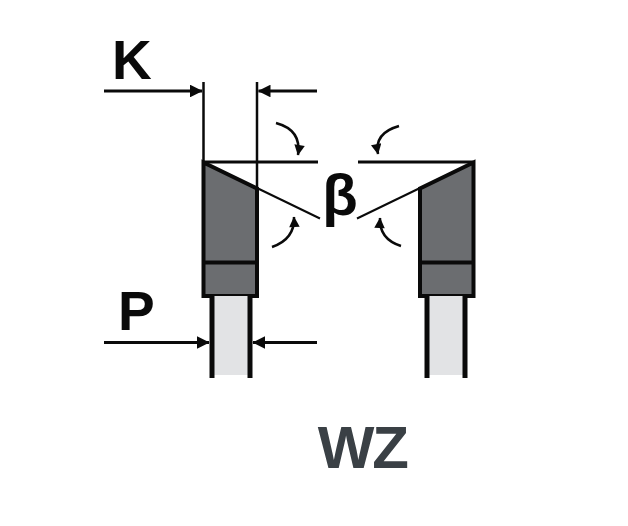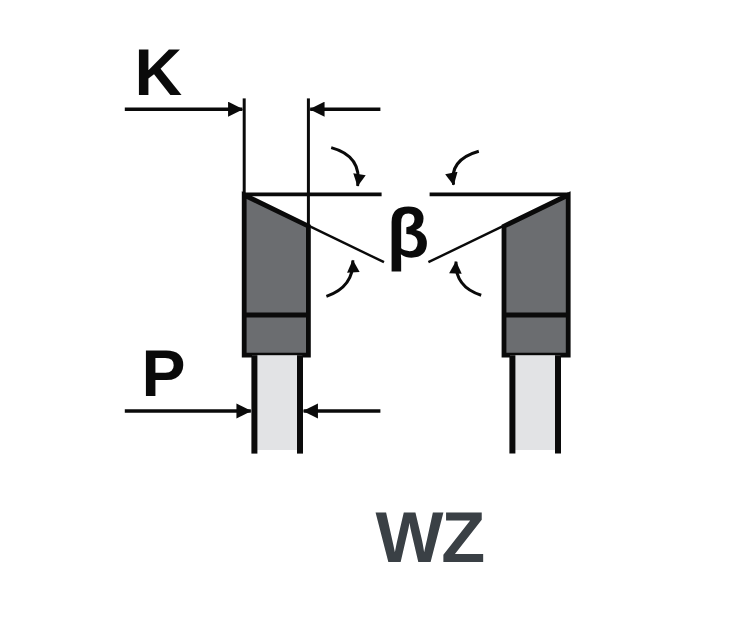--- a/index.html
+++ b/index.html
@@ -15,21 +15,21 @@
     position:absolute;
     line-height:1;
     font-weight:bold;
     color:#0a0a0a;
     white-space:nowrap;
     user-select:none;
   }
   .lbl-k   {left:112px; top:33px;  font-size:55px;}
   .lbl-p   {left:118px; top:284px; font-size:55px;}
   .lbl-beta{left:320px; top:166px; font-size:58px; width:40px; text-align:center;}
-  .lbl-wz  {left:313px; top:418px; font-size:60px; width:94px; text-align:left;
+  .lbl-wz  {left:313px; top:418px; font-size:60px; width:94px; text-align:right;
             letter-spacing:-2px; color:#3a4045;}
 </style>
 </head>
 <body>
 
 <div class="canvas">
 
   <svg width="628" height="526" viewBox="0 0 628 526">
     <defs>
       <marker id="ah" viewBox="0 0 10 10" refX="9.5" refY="5" markerWidth="6.5" markerHeight="4.2" orient="auto-start-reverse">

